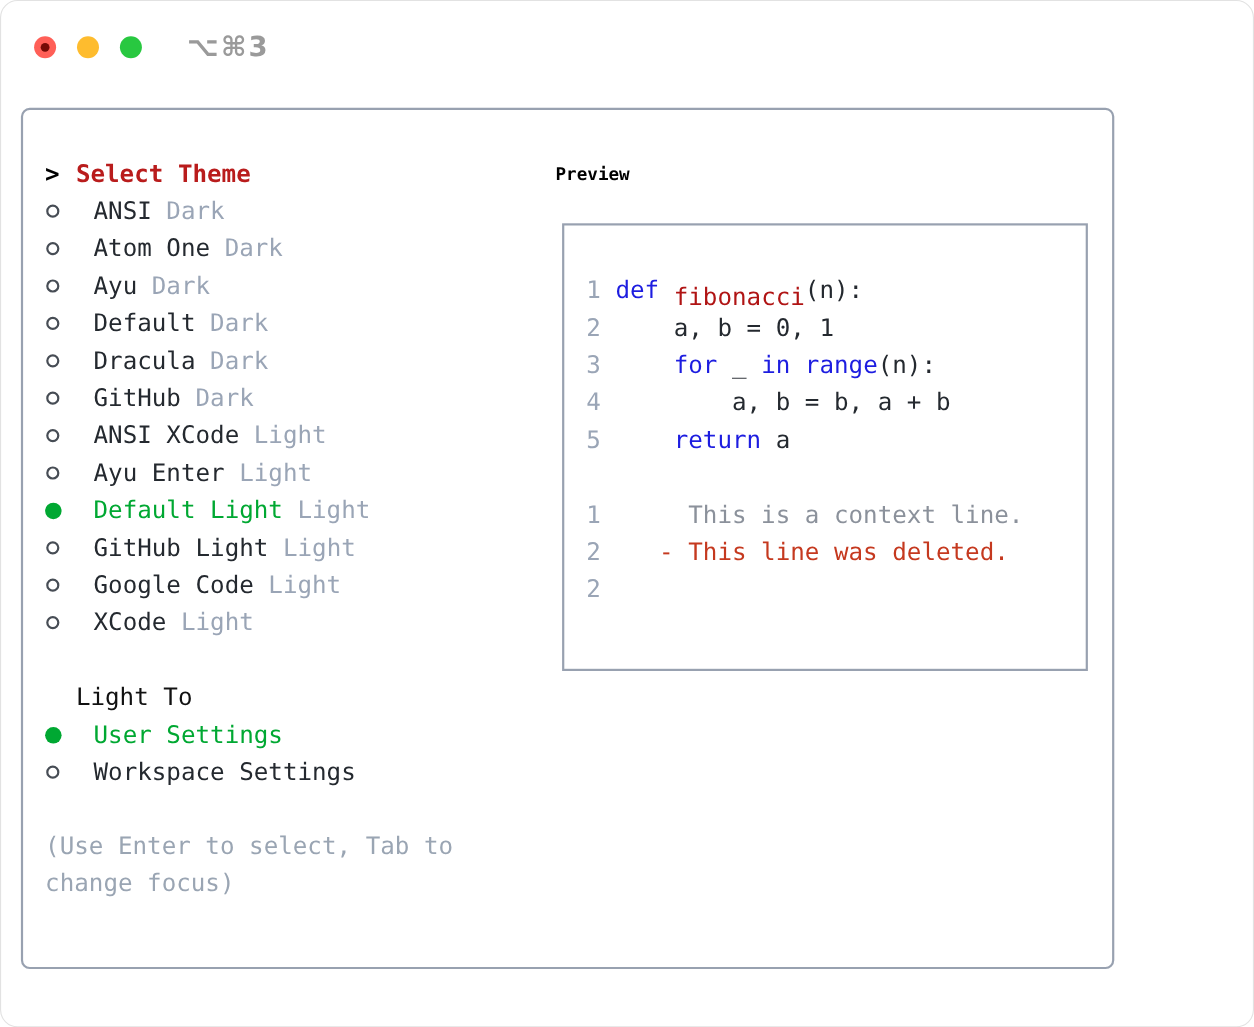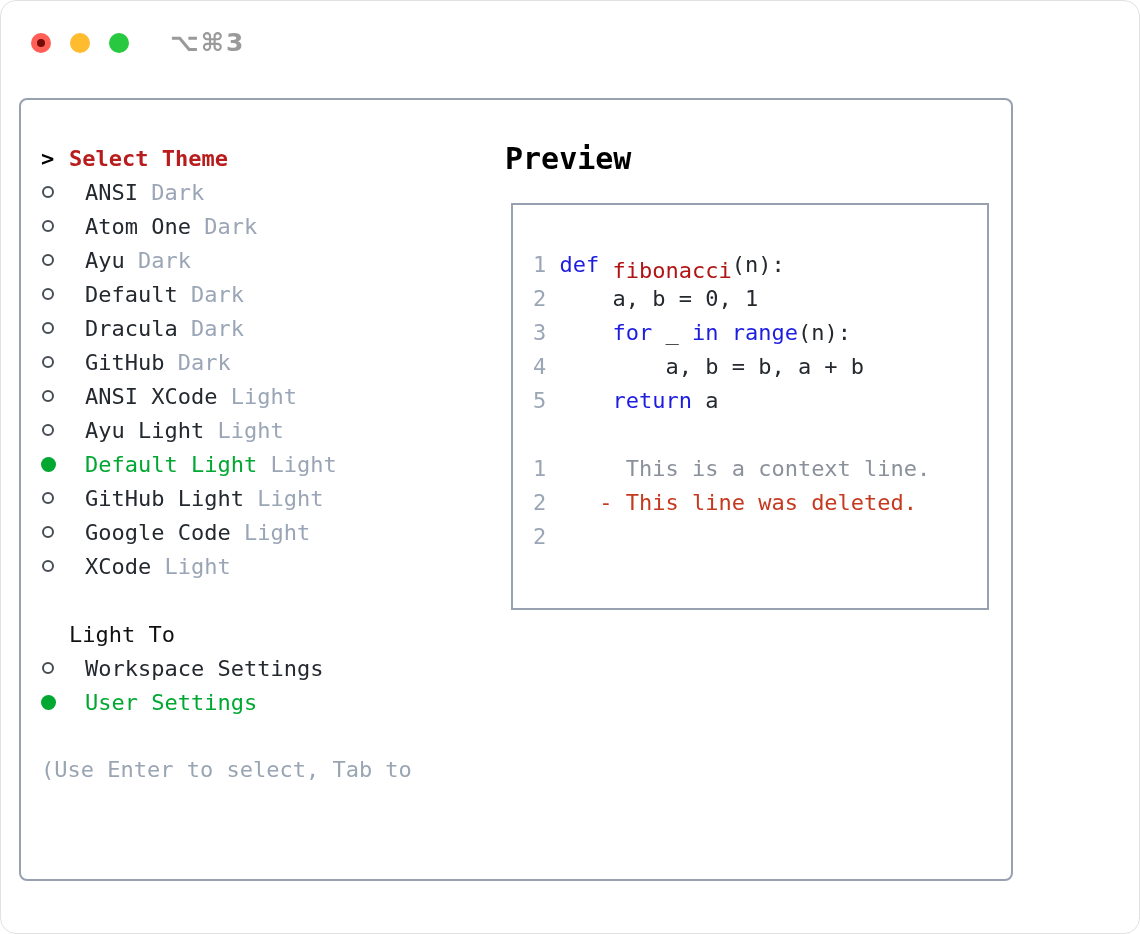--- a/index.html
+++ b/index.html
@@ -45,21 +45,21 @@
   .arrow{font-weight:bold;color:#000;}
   .title-text{font-weight:bold;color:#b91c1c;}
   .item-label{color:var(--text);margin-left:16px;}
   .item-label.selected{color:var(--accent-green);}
   .variant{color:var(--muted);}
   .spacer{height:34px;}
   .section-title{color:#111;}
   .help{color:var(--help);line-height:34px;}
   
   .preview-title{position:absolute;left:484px;top:41px;height:34px;display:flex;align-items:center;
-    font-size:30px;font-weight:bold;color:#000;}
+    font-size:16px;font-weight:bold;color:#000;}
   .preview-box{
     position:absolute;left:490px;top:103px;width:478px;height:407px;
     border:2px solid var(--border);background:#fff;
   }
   .codeblock{padding:42px 0 0 20px;font-size:22px;}
   .code-line{display:flex;height:34px;align-items:center;white-space:pre;}
   .gutter{color:var(--muted);width:1ch;margin-right:1ch;flex:0 0 auto;text-align:right;}
   .seg-keyword{color:var(--keyword);}
   .seg-function{color:var(--function);margin-top:12px;}
   .seg-plain{color:var(--text);}
@@ -87,42 +87,43 @@
         <span class="title-text">Select Theme</span>
       </div>
       <div id="theme-items">
           <div class="row"><span class="marker"><span class="ring"></span></span><span class="item-label">ANSI</span><span class="variant"> Dark</span></div>
           <div class="row"><span class="marker"><span class="ring"></span></span><span class="item-label">Atom One</span><span class="variant"> Dark</span></div>
           <div class="row"><span class="marker"><span class="ring"></span></span><span class="item-label">Ayu</span><span class="variant"> Dark</span></div>
           <div class="row"><span class="marker"><span class="ring"></span></span><span class="item-label">Default</span><span class="variant"> Dark</span></div>
           <div class="row"><span class="marker"><span class="ring"></span></span><span class="item-label">Dracula</span><span class="variant"> Dark</span></div>
           <div class="row"><span class="marker"><span class="ring"></span></span><span class="item-label">GitHub</span><span class="variant"> Dark</span></div>
           <div class="row"><span class="marker"><span class="ring"></span></span><span class="item-label">ANSI XCode</span><span class="variant"> Light</span></div>
-          <div class="row"><span class="marker"><span class="ring"></span></span><span class="item-label">Ayu Light</span><span class="variant"> Light</span></div>
+          <div class="row"><span class="marker"><span class="ring"></span></span><span class="item-label">Ayu Enter</span><span class="variant"> Light</span></div>
           <div class="row"><span class="marker"><span class="dot"></span></span><span class="item-label selected">Default Light</span><span class="variant"> Light</span></div>
           <div class="row"><span class="marker"><span class="ring"></span></span><span class="item-label">GitHub Light</span><span class="variant"> Light</span></div>
           <div class="row"><span class="marker"><span class="ring"></span></span><span class="item-label">Google Code</span><span class="variant"> Light</span></div>
           <div class="row"><span class="marker"><span class="ring"></span></span><span class="item-label">XCode</span><span class="variant"> Light</span></div>
         </div>
 
       <div class="spacer"></div>
 
       <div class="row">
         <span class="marker"></span>
         <span class="section-title">Light To</span>
       </div>
       <div id="apply-options">
+          <div class="row"><span class="marker"><span class="dot"></span></span><span class="item-label selected">User Settings</span></div>
           <div class="row"><span class="marker"><span class="ring"></span></span><span class="item-label">Workspace Settings</span></div>
-          <div class="row"><span class="marker"><span class="dot"></span></span><span class="item-label selected">User Settings</span></div>
         </div>
 
       <div class="spacer"></div>
 
       <div id="help-text" class="help">
           <div>(Use Enter to select, Tab to</div>
+          <div>change focus)</div>
         </div>
     </div>
 
     <div class="preview-title">Preview</div>
 
     <div class="preview-box">
       <div class="codeblock" id="codeblock">
           <div class="code-line"><span class="gutter">1</span><span class="seg-keyword">def</span><span class="seg-plain"> </span><span class="seg-function">fibonacci</span><span class="seg-plain">(n):</span></div>
           <div class="code-line"><span class="gutter">2</span><span class="seg-plain">    a, b = 0, 1</span></div>
           <div class="code-line"><span class="gutter">3</span><span class="seg-plain">    </span><span class="seg-keyword">for</span><span class="seg-plain"> _ </span><span class="seg-keyword">in</span><span class="seg-plain"> </span><span class="seg-keyword">range</span><span class="seg-plain">(n):</span></div>

